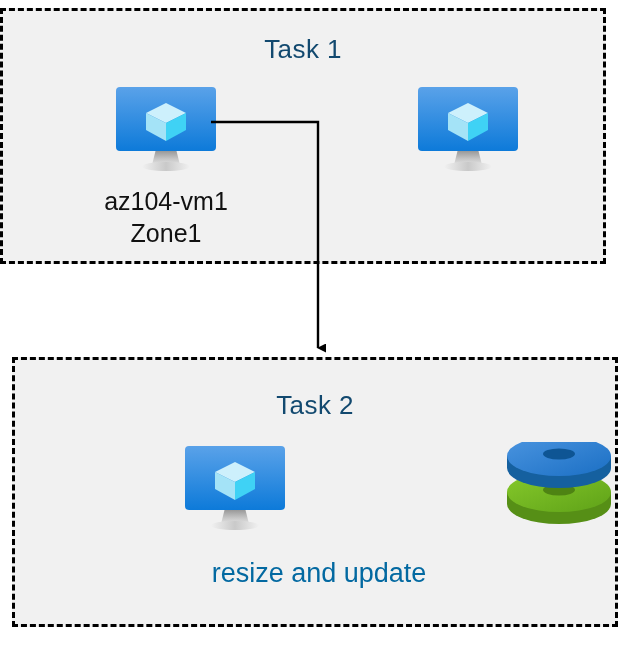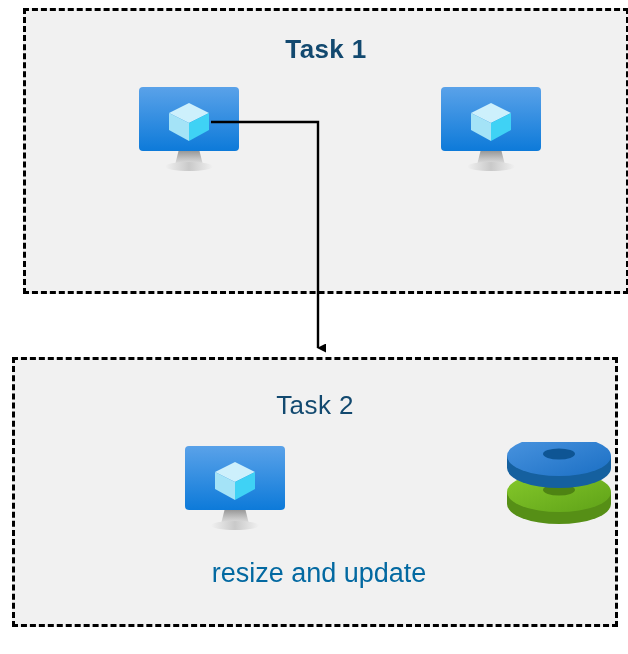--- a/index.html
+++ b/index.html
@@ -20,25 +20,24 @@
   }
 
   
   .task-box {
     position: absolute;
     background: #f1f1f1;
     border: 3px dashed #000000;
     box-sizing: border-box;
   }
   #task1-box {
-    left: 23px;
+    left: 0;
     top: 8px;
     width: 606px;
-    height: 286px;
-    font-weight: bold;
+    height: 256px;
   }
   #task2-box {
     left: 12px;
     top: 357px;
     width: 606px;
     height: 270px;
     text-decoration: underline;
   }
 
   .task-title {
@@ -144,20 +143,22 @@
         <ellipse cx="54" cy="83.5" rx="24" ry="4.5" fill="url(#base1)"></ellipse>
 
         <rect x="4" y="4" width="100" height="64" rx="4" ry="4" fill="url(#scr1)"></rect>
 
         <g>
           <polygon points="54,20 74,30 54,40 34,30" fill="#cdf0fc"></polygon>
           <polygon points="34,30 54,40 54,58 34,47" fill="#a4e3f7"></polygon>
           <polygon points="74,30 74,47 54,58 54,40" fill="#3fd2f5"></polygon>
         </g>
       </svg>
+      <div class="vm-label">az104-vm1
+Zone1</div>
     </div>
 
     <div id="vm2-node" class="vm-node">
       <svg class="monitor-icon" width="108" height="92" viewBox="0 0 108 92">
         <defs>
           <linearGradient id="scr2" x1="0" y1="0" x2="0" y2="1">
             <stop offset="0%" stop-color="#5aa2e9"></stop>
             <stop offset="100%" stop-color="#0d7ad9"></stop>
           </linearGradient>
           <linearGradient id="stand2" x1="0" y1="0" x2="0" y2="1">

